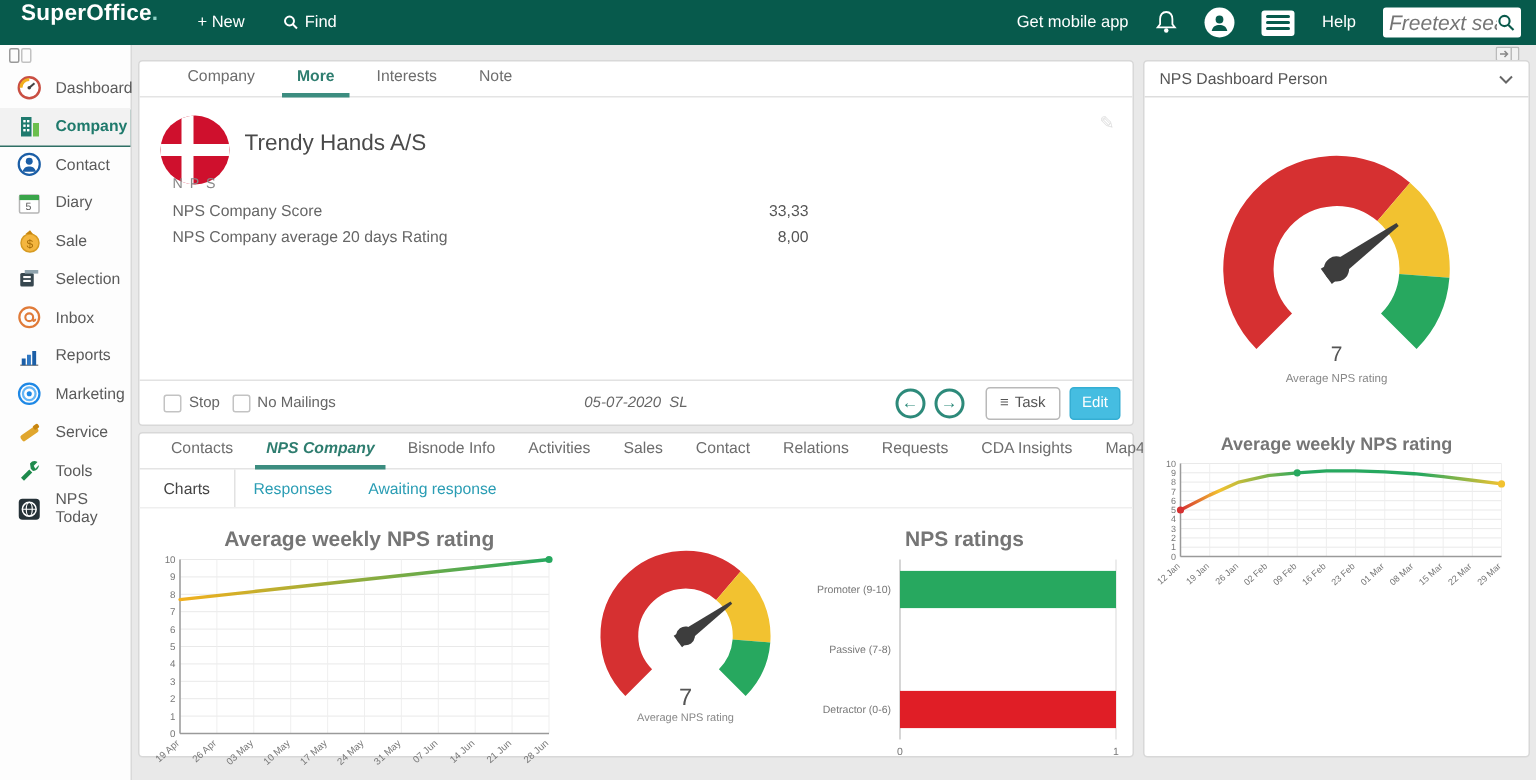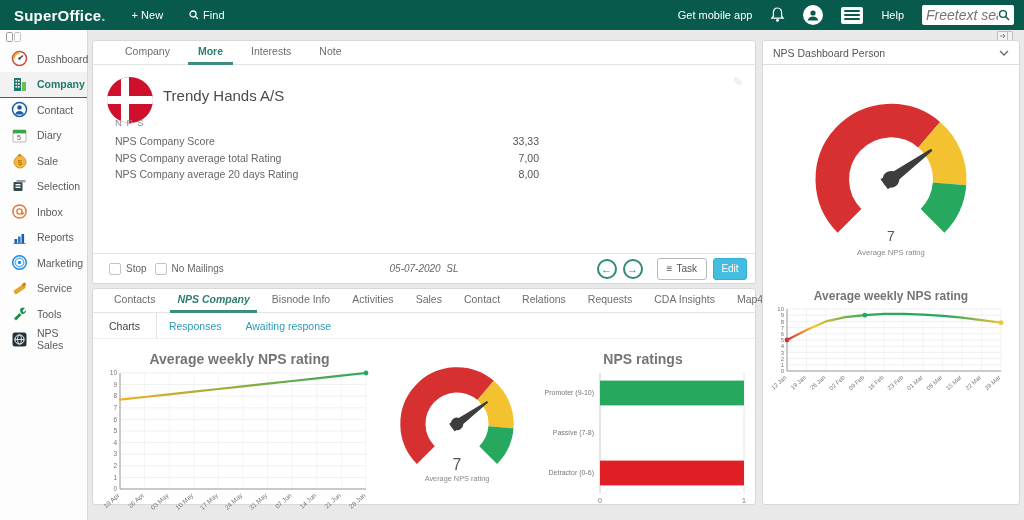--- a/index.html
+++ b/index.html
@@ -1,19 +1,19 @@
 <!DOCTYPE html>
 <html><head>
 <meta charset="utf-8">
 <style>
   * { margin:0; padding:0; box-sizing:border-box; }
   html,body { width:1024px; height:520px; font-family:"Liberation Sans", sans-serif; background:#e9e9e9; overflow:hidden; position:relative; }
 
   
-  .topbar { position:absolute; left:0; top:0; width:1024px; height:30px; background:#075a4c; display:flex; align-items:center; color:#fff; z-index:5; }
+  .topbar { position:absolute; left:0; top:0; width:1024px; height:30px; background:#075a4c; display:flex; color:#fff; z-index:5; }
   .logo { font-size:15px; font-weight:bold; margin-left:14px; letter-spacing:.2px; }
   .logo-dot { color:#8fd0c5; }
   .tb-item { font-size:11px; margin-left:26px; display:flex; align-items:center; gap:4px; cursor:pointer; }
   .tb-right { margin-left:auto; display:flex; align-items:center; gap:18px; margin-right:10px; }
   .tb-right .tb-item { margin-left:0; }
   .avatar-circle { width:20px; height:20px; border-radius:50%; background:#fff; display:flex; align-items:center; justify-content:center; }
   .burger { width:22px; height:17px; background:#fff; border-radius:2px; display:flex; flex-direction:column; justify-content:center; gap:2px; padding:0 3px; }
   .burger span { display:block; height:2px; background:#075a4c; border-radius:1px; }
   .search-box { width:92px; height:20px; background:#fff; border-radius:2px; display:flex; align-items:center; padding:0 4px; }
   .search-box input { border:none; outline:none; width:72px; font-size:14px; font-style:italic; color:#888; font-family:"Liberation Sans", sans-serif; }
@@ -263,44 +263,40 @@
     </div>
     <div class="side-item">
       <span class="sicon">
           <svg width="17" height="17" viewBox="0 0 17 17">
             <rect x="1.5" y="1.5" width="14" height="14" rx="2.5" fill="#263238"></rect>
             <circle cx="8.5" cy="8.5" r="4.6" fill="none" stroke="#fff" stroke-width="1"></circle>
             <ellipse cx="8.5" cy="8.5" rx="2" ry="4.6" fill="none" stroke="#fff" stroke-width="0.8"></ellipse>
             <line x1="3.9" y1="8.5" x2="13.1" y2="8.5" stroke="#fff" stroke-width="0.8"></line>
           </svg>
         </span>
-      <span class="slabel">NPS Sales</span>
+      <span class="slabel">NPS Today</span>
     </div>
   </div>
 </div>
 
 <div class="card card-company">
   <div class="tabrow">
     <div class="tab">Company</div>
     <div class="tab active">More</div>
     <div class="tab">Interests</div>
     <div class="tab">Note</div>
   </div>
   <div class="flag"></div>
   <div class="company-name">Trendy Hands A/S</div>
   <div class="corner-icon">✎</div>
   <div class="nps-head">N P S</div>
   <div class="nps-rows">
     <div class="nps-row">
       <span>NPS Company Score</span>
       <span class="val">33,33</span>
-    </div>
-    <div class="nps-row">
-      <span>NPS Company average total Rating</span>
-      <span class="val">7,00</span>
     </div>
     <div class="nps-row">
       <span>NPS Company average 20 days Rating</span>
       <span class="val">8,00</span>
     </div>
   </div>
   <div class="cfooter">
     <span class="chk"></span>
     <span class="chk-label">Stop</span>
     <span class="chk"></span>

